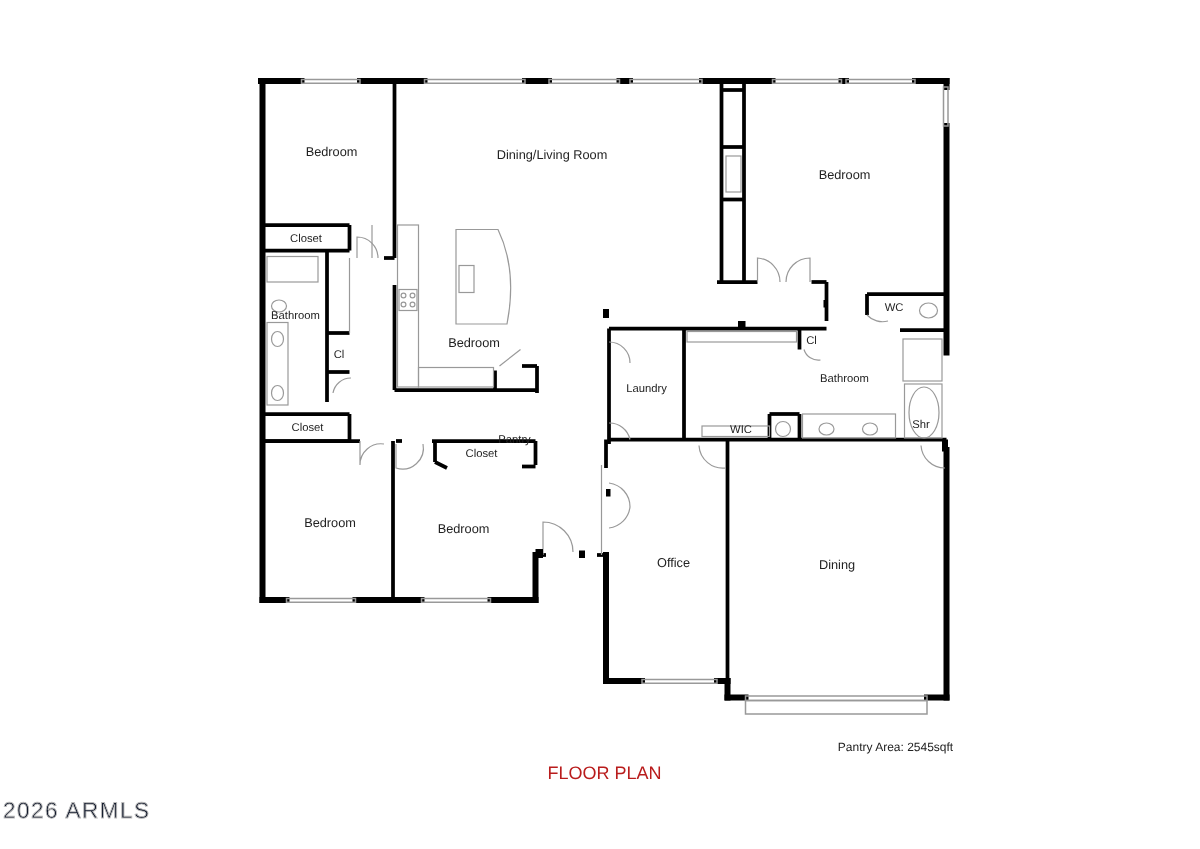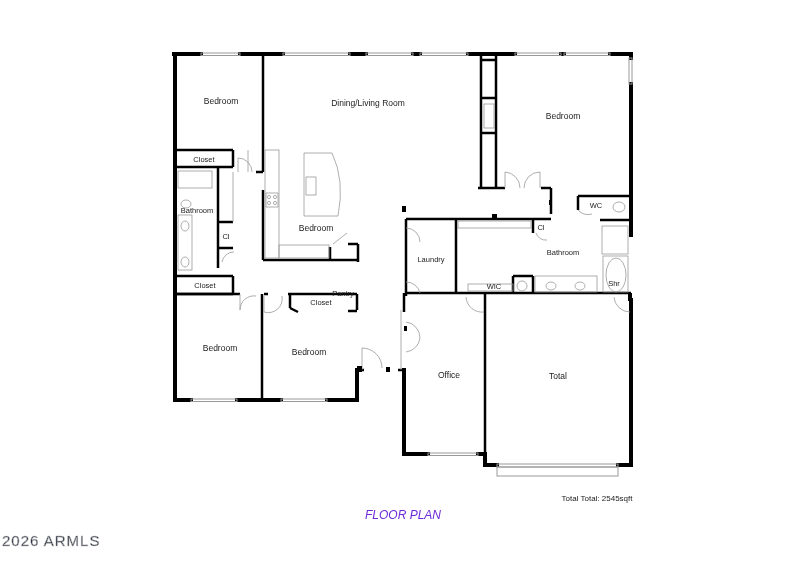--- a/index.html
+++ b/index.html
@@ -1,20 +1,20 @@
 <!DOCTYPE html>
 <html><head>
 <meta charset="utf-8">
 <style>
   html, body { margin: 0; padding: 0; background: #ffffff; }
   body { width: 800px; height: 566px; position: relative; overflow: hidden; font-family: "Liberation Sans", sans-serif; }
   #plan { position: absolute; left: 0; top: 0; width: 800px; height: 566px; }
   .room-label { position: absolute; font-size: 8.5px; color: #222; transform: translate(-50%, -50%); white-space: nowrap; font-family: Liberation Sans, sans-serif; }
   .room-label.small { font-size: 7.5px; }
-  .title { position: absolute; left: 403px; top: 515px; transform: translate(-50%, -50%); font-size: 12px; color: #6d28d9; font-style: italic; }
+  .title { position: absolute; left: 403px; top: 515px; transform: translate(-50%, -50%); font-size: 12px; color: #b91c1c; }
   .area { position: absolute; left: 597px; top: 498px; transform: translate(-50%, -50%); font-size: 8px; color: #222; }
   .watermark { position: absolute; left: 2px; top: 532px; font-size: 15px; color: #0f172a; letter-spacing: 1px; -webkit-text-stroke: 0.6px #bbb; font-weight: 300; }
 </style>
 </head>
 <body>
 
 <svg id="plan" viewBox="0 0 800 566" xmlns="http://www.w3.org/2000/svg">
 
   <g stroke="#000" stroke-width="4" fill="none" stroke-linecap="square">
 
@@ -200,18 +200,18 @@
     <div class="room-label small" style="left: 541px; top: 227px;">Cl</div>
     <div class="room-label small" style="left: 431px; top: 259px;">Laundry</div>
     <div class="room-label small" style="left: 494px; top: 255px; margin-top: 31px;">WIC</div>
     <div class="room-label small" style="left: 563px; top: 252px;">Bathroom</div>
     <div class="room-label small" style="left: 614px; top: 247px; margin-top: 36px;">Shr</div>
     <div class="room-label small" style="left: 205px; top: 285px;">Closet</div>
     <div class="room-label small" style="left: 321px; top: 302px;">Closet</div>
     <div class="room-label" style="left: 220px; top: 348px;">Bedroom</div>
     <div class="room-label" style="left: 309px; top: 352px;">Bedroom</div>
     <div class="room-label" style="left: 449px; top: 375px;">Office</div>
-    <div class="room-label" style="left: 558px; top: 376px;">Total</div>
+    <div class="room-label" style="left: 558px; top: 376px;">Dining</div>
   </div>
 
 <div class="title">FLOOR PLAN</div>
-<div class="area">Total Total: 2545sqft</div>
+<div class="area">Pantry Area: 2545sqft</div>
 <div class="watermark">2026 ARMLS</div>
 
 </body></html>

